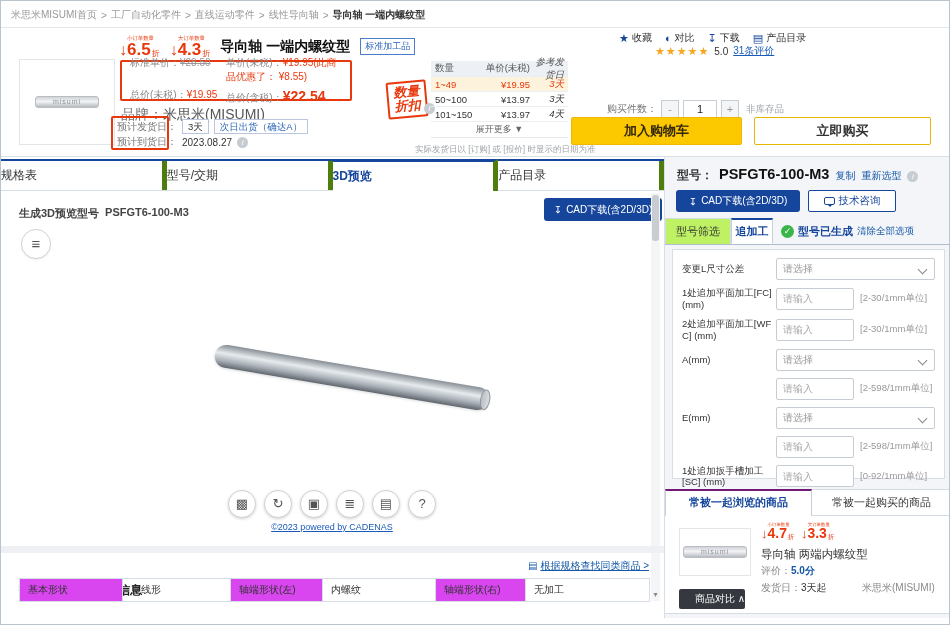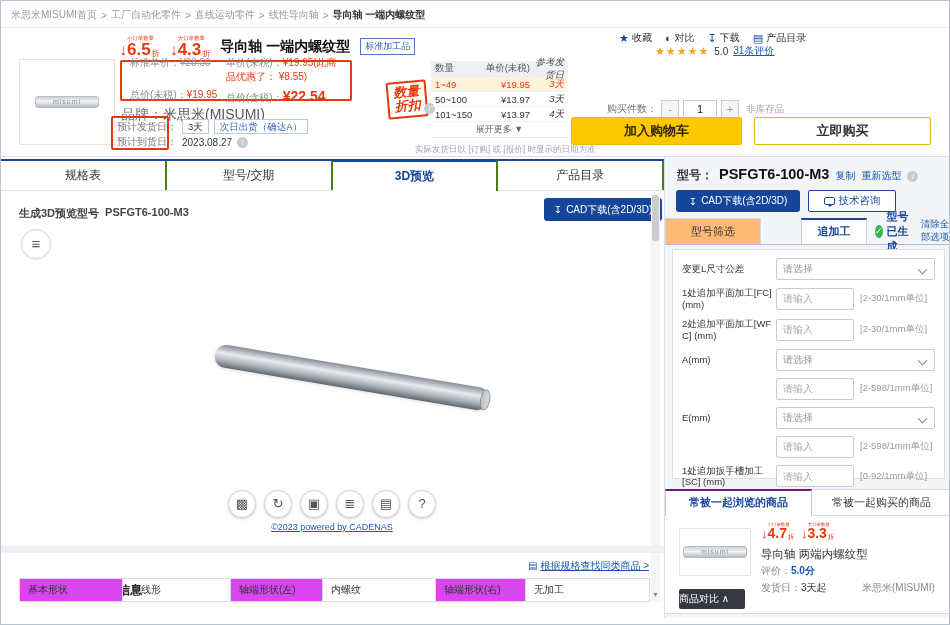--- a/index.html
+++ b/index.html
@@ -73,21 +73,21 @@
   .buy-row { left:606px; top:99px; display:flex; align-items:center; gap:4px; font-size:10px; color:#777; }
   .stepbtn { width:18px; height:18px; border:1px solid #c9ced4; background:#f4f5f6; color:#999; text-align:center; line-height:16px; cursor:pointer; font-size:11px; }
   .qty-input { width:34px; height:18px; border:1px solid #c9ced4; text-align:center; font-size:11px; color:#222; }
   .stocknote { color:#a0a4a9; font-size:9.5px; margin-left:3px; }
   .btn-cart { left:570px; top:116px; width:171px; height:28px; background:#fcc800; border:1px solid #f0b800; border-radius:2px; font-size:13px; font-weight:bold; color:#33270a; text-align:center; line-height:26px; cursor:pointer; }
   .btn-buy { left:753px; top:116px; width:177px; height:28px; background:#fff; border:1px solid #e4b700; border-radius:2px; font-size:13px; font-weight:bold; color:#333; text-align:center; line-height:26px; cursor:pointer; }
 
   
   .hdiv { left:0; top:155px; width:950px; height:1px; background:#d9dfe6; }
   .tabbar { left:0; top:158px; width:663px; height:32px; display:flex; border-top:2px solid #16469c; background:#fff; border-bottom:1px solid #d9dfe6; }
-  .tab { width:166px; text-align:center; font-size:12px; color:#333; line-height:29px; border-right:2px solid #4d7c0f; cursor:pointer; background:#fff; }
+  .tab { width:166px; text-align:left; font-size:12px; color:#333; line-height:29px; border-right:5px solid #4d7c0f; cursor:pointer; background:#fff; }
   .tab.active { color:#16469c; font-weight:bold; border-top:3px solid #16469c; margin-top:-2px; line-height:28px; background:#fff; border-bottom:1px solid #fff; height:33px; }
 
   
   .viewer { left:0; top:190px; width:663px; height:355px; background:#fff; }
   .gen-row { left:18px; top:205px; font-size:11px; color:#444; font-weight:bold; display:flex; gap:6px; }
   .cad-btn { background:#16469c; color:#fff; border-radius:3px; font-size:10px; display:flex; align-items:center; justify-content:center; gap:4px; cursor:pointer; }
   .cad-main { left:543px; top:197px; width:118px; height:23px; }
   .circle-menu { left:20px; top:228px; width:30px; height:30px; border:1px solid #cfd3d7; border-radius:50%; background:#fff; color:#555; font-size:15px; text-align:center; line-height:28px; cursor:pointer; box-shadow:0 1px 2px rgba(0,0,0,.08); }
   .shaft3d { left:212px; top:347px; width:285px; height:75px; }
   .shaft3d .rod { position:absolute; left:0; top:18px; width:278px; height:23px; border-radius:12px; transform:rotate(9.5deg); background:linear-gradient(#868d94,#e7ebee 38%,#aab1b8 70%,#5f666d); box-shadow:0 1px 3px rgba(0,0,0,.15); }
@@ -115,22 +115,22 @@
   .p-model .lbl { font-size:12px; font-weight:bold; color:#333; }
   .p-model .mno { font-size:14.5px; font-weight:bold; color:#111; }
   .p-model .lnk { font-size:10px; color:#1558a8; cursor:pointer; }
   .p-btns { left:11px; top:33px; display:flex; gap:8px; }
   .cad-panel { width:124px; height:22px; }
   .consult-btn { width:88px; height:22px; background:#fff; border:1px solid #16469c; border-radius:2px; color:#16469c; font-size:10.5px; display:flex; align-items:center; justify-content:center; gap:4px; cursor:pointer; }
   .bubble { width:11px; height:8px; border:1px solid #16469c; border-radius:2px; position:relative; }
   .bubble::after { content:""; position:absolute; left:2px; bottom:-3px; border-left:3px solid transparent; border-right:3px solid transparent; border-top:3px solid #16469c; }
   .p-tabs { left:0; top:61px; width:287px; height:27px; display:flex; border-bottom:1px solid #aebdd2; align-items:stretch; }
   .ptab { text-align:center; font-size:11px; line-height:25px; cursor:pointer; }
-  .ptab.idle { width:96px; background:#fdba74; border:1px solid #d5dbe3; border-bottom:none; color:#333; }
-  .ptab.active { width:66px; background:#fff; border:1px solid #c5cedb; border-bottom:1px solid #fff; border-top:2px solid #16469c; color:#16469c; font-weight:bold; line-height:23px;margin-left:40px; }
+  .ptab.idle { width:66px; background:#bef264; border:1px solid #d5dbe3; border-bottom:none; color:#333; }
+  .ptab.active { width:42px; background:#fff; border:1px solid #c5cedb; border-bottom:1px solid #fff; border-top:2px solid #16469c; color:#16469c; font-weight:bold; line-height:23px; }
   .p-gen { flex:1; display:flex; align-items:center; gap:4px; padding-left:8px; }
   .gcheck { width:13px; height:13px; border-radius:50%; background:#3bb54a; color:#fff; font-size:9px; text-align:center; line-height:13px; }
   .gen-txt { font-size:11px; font-weight:bold; color:#16469c; }
   .clear-lnk { font-size:9.5px; color:#1558a8; cursor:pointer; }
 
   .p-form { left:7px; top:92px; width:273px; height:230px; background:#fff; border:1px solid #d9dee5; padding:8px 9px; display:flex; flex-direction:column; }
   .frow { display:flex; align-items:center; margin-bottom:7px; }
   .frow:last-child { margin-bottom:0; }
   .flabel { width:94px; font-size:9.5px; color:#333; line-height:1.25; word-break:break-all; padding-right:4px; }
   .fctrl { flex:1; display:flex; align-items:center; }
@@ -146,21 +146,21 @@
   .rtab.idle { width:140px; background:#fff; border:1px solid #d5dbe3; border-left:none; color:#333; line-height:25px; }
   .p-relbody { left:0; top:359px; width:287px; height:98px; background:#fff; border-bottom:1px solid #d5dbe3; }
   .rel-thumb { left:14px; top:12px; width:72px; height:48px; border:1px solid #e3e6e9; display:flex; align-items:center; justify-content:center; cursor:pointer; }
   .rel-badges { left:96px; top:6px; transform:scale(0.82); transform-origin:left top; display:flex; gap:8px; }
   .rel-name { left:96px; top:31px; font-size:11.5px; color:#333; cursor:pointer; }
   .rel-rating { left:96px; top:48px; font-size:10px; color:#888; }
   .rel-rating b { color:#1558a8; font-weight:bold; }
   .rel-ship { left:96px; top:65px; font-size:10px; color:#888; }
   .rel-ship b { color:#333; font-weight:normal; }
   .rel-brand { left:197px; top:65px; font-size:10px; color:#888; }
-  .p-compare { left:14px; top:432px; width:66px; height:20px; background:#35393f; color:#fff; font-size:10px; text-align:left; line-height:20px; border-radius:2px; cursor:pointer; }
+  .p-compare { left:14px; top:432px; width:66px; height:20px; background:#35393f; color:#fff; font-size:10px; text-align:right; line-height:20px; border-radius:2px; cursor:pointer; }
 </style>
 </head>
 <body>
 
 <div class="page">
 
   <div class="abs breadcrumb">
     <a>米思米MISUMI首页</a>
       <span>&gt;</span>
     <a>工厂自动化零件</a>

